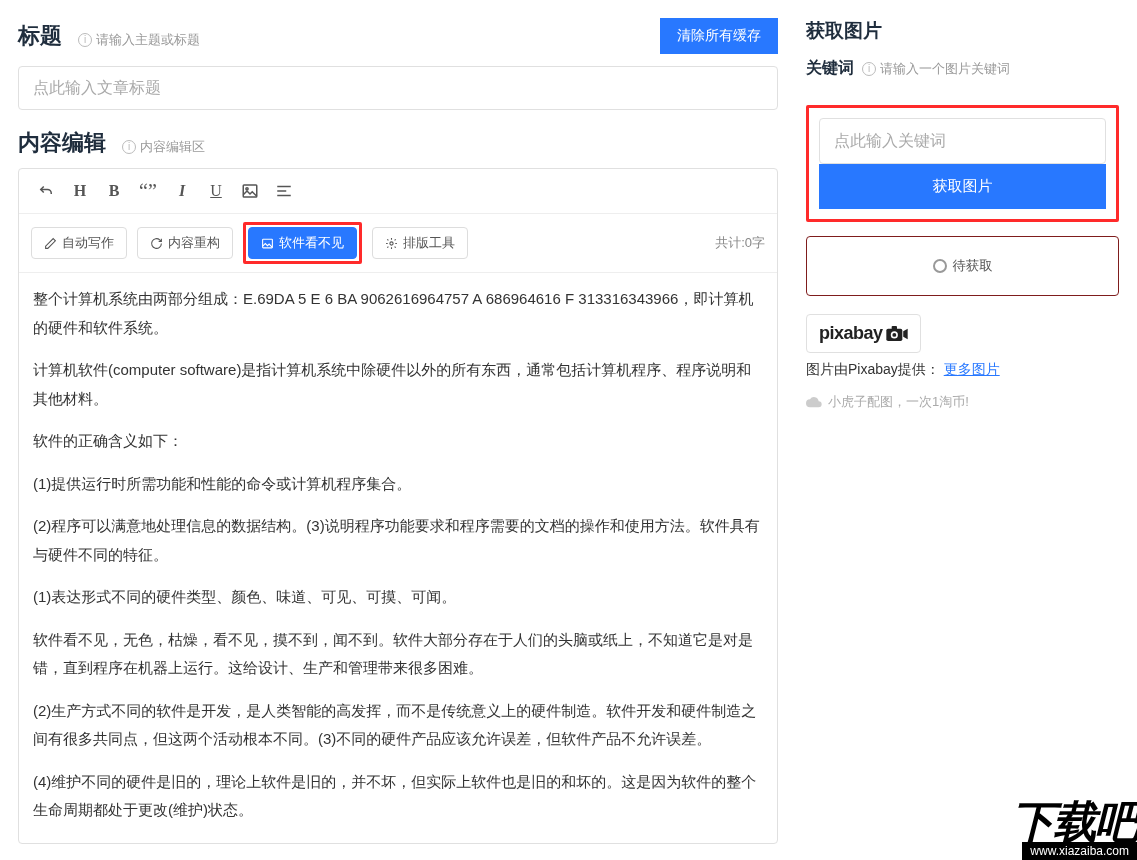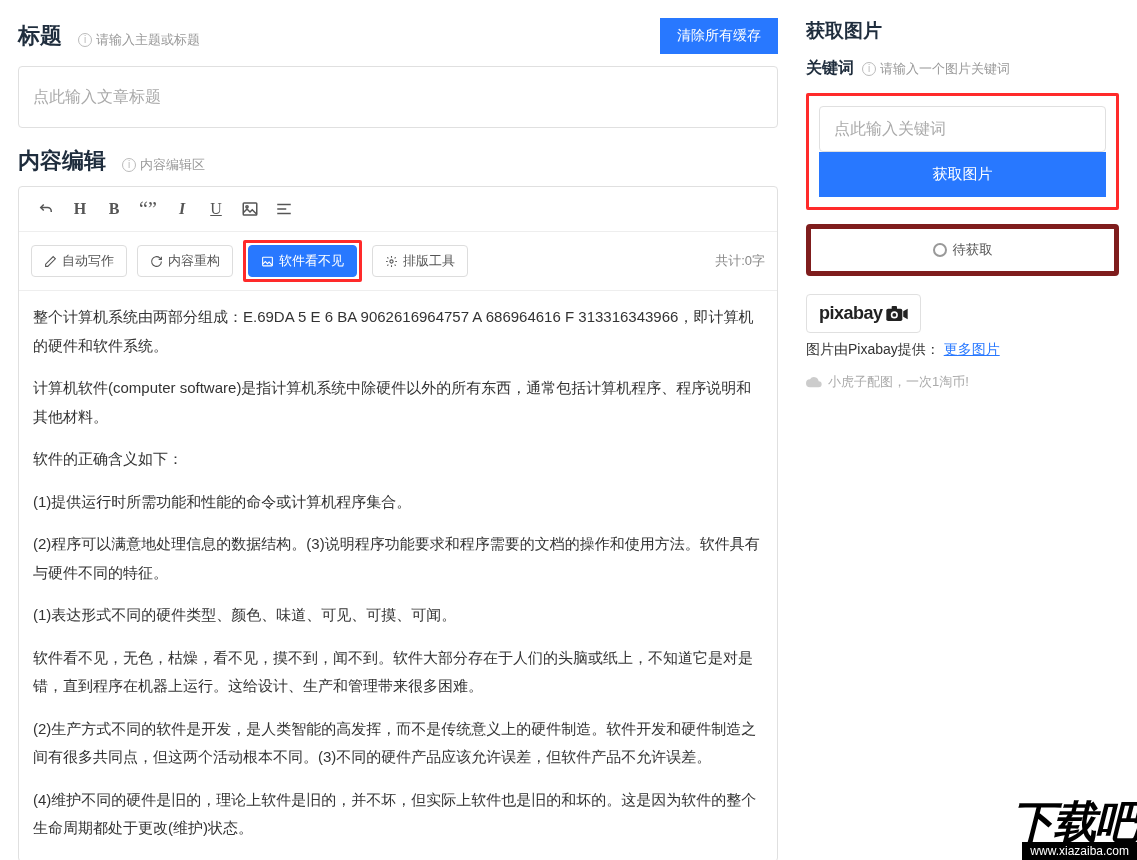--- a/index.html
+++ b/index.html
@@ -21,21 +21,21 @@
 .section-title { display: flex; align-items: baseline; gap: 16px; }
 .section-title h2 { font-size: 22px; font-weight: 600; color: #1f2d3d; }
 .hint { font-size: 13px; color: #999; display: inline-flex; align-items: center; gap: 4px; }
 .hint-icon { width: 14px; height: 14px; border: 1px solid #bbb; border-radius: 50%; display: inline-flex; align-items: center; justify-content: center; font-size: 10px; color: #bbb; line-height: 1; }
 
 .btn { display: inline-flex; align-items: center; gap: 5px; padding: 8px 16px; border-radius: 0; font-size: 14px; cursor: pointer; border: 1px solid transparent; background: #fff; }
 .btn-primary { background: #2878ff; color: #fff; border-color: #2878ff; }
 .btn-outline { border: 1px solid #ddd; color: #555; }
 .btn-block { width: 100%; justify-content: center; padding: 12px; font-size: 15px; }
 
-.text-input { width: 100%; padding: 21px 14px; border: 1px solid #e0e0e0; border-radius: 4px; font-size: 16px; color: #333; outline: none; }
+.text-input { width: 100%; padding: 12px 14px; border: 1px solid #e0e0e0; border-radius: 4px; font-size: 16px; color: #333; outline: none; }
 .text-input::placeholder { color: #aaa; }
 
 .content-section { margin-top: 18px; }
 
 .editor-box { border: 1px solid #e0e0e0; border-radius: 4px; margin-top: 10px; }
 .toolbar-row { display: flex; align-items: center; padding: 8px 12px; border-bottom: 1px solid #eee; gap: 4px; }
 .toolbar-row.second { justify-content: space-between; }
 .toolbtn { width: 30px; height: 28px; display: inline-flex; align-items: center; justify-content: center; color: #555; cursor: pointer; border-radius: 3px; font-size: 16px; }
 .toolbtn svg { width: 18px; height: 18px; }
 
@@ -44,27 +44,27 @@
 
 .highlight-red { border: 3px solid #ff2a2a; padding: 2px; border-radius: 2px; }
 
 .word-count { font-size: 13px; color: #888; }
 
 .editor-body { padding: 12px 14px; font-size: 15px; line-height: 1.9; color: #333; min-height: 400px; max-height: 570px; overflow-y: auto; }
 .editor-body p { margin-bottom: 14px; font-family: inherit; }
 
 .side-section { margin-bottom: 18px; }
 .side-section h3 { font-size: 19px; font-weight: 600; color: #1f2d3d; margin-bottom: 14px; }
-.side-hint-row { display: flex; align-items: center; gap: 8px; margin-bottom: 14px; }
+.side-hint-row { display: flex; align-items: center; gap: 8px; margin-bottom: 26px; }
 .side-hint-row .label { font-size: 16px; font-weight: 600; color: #1f2d3d; }
 
 .red-box { border: 3px solid #ff2a2a; padding: 10px; border-radius: 2px; margin-bottom: 14px; }
 .red-box .text-input { padding: 13px 14px; }
 
-.pending-btn { width: 100%; padding: 12px; border: 5px solid #7f1d1d; border-radius: 4px; display: flex; align-items: center; justify-content: center; gap: 6px; color: #555; cursor: pointer; background: #fff; }
+.pending-btn { width: 100%; padding: 20px; border: 1px solid #7f1d1d; border-radius: 4px; display: flex; align-items: center; justify-content: center; gap: 6px; color: #555; cursor: pointer; background: #fff; }
 .pending-icon { width: 14px; height: 14px; border: 2px solid #999; border-radius: 50%; }
 
 .logo-box { border: 1px solid #e0e0e0; border-radius: 4px; padding: 8px 12px; display: inline-flex; align-items: center; margin-bottom: 8px; }
 .logo-text { font-size: 18px; font-weight: 600; letter-spacing: -0.5px; color: #222; }
 .logo-cam { margin-left: 3px; display: inline-flex; }
 
 .provider-line { font-size: 14px; color: #333; margin-bottom: 14px; }
 .provider-line a { color: #2878ff; text-decoration: underline; }
 
 .footer-hint { font-size: 13px; color: #aaa; display: flex; align-items: center; gap: 6px; }

